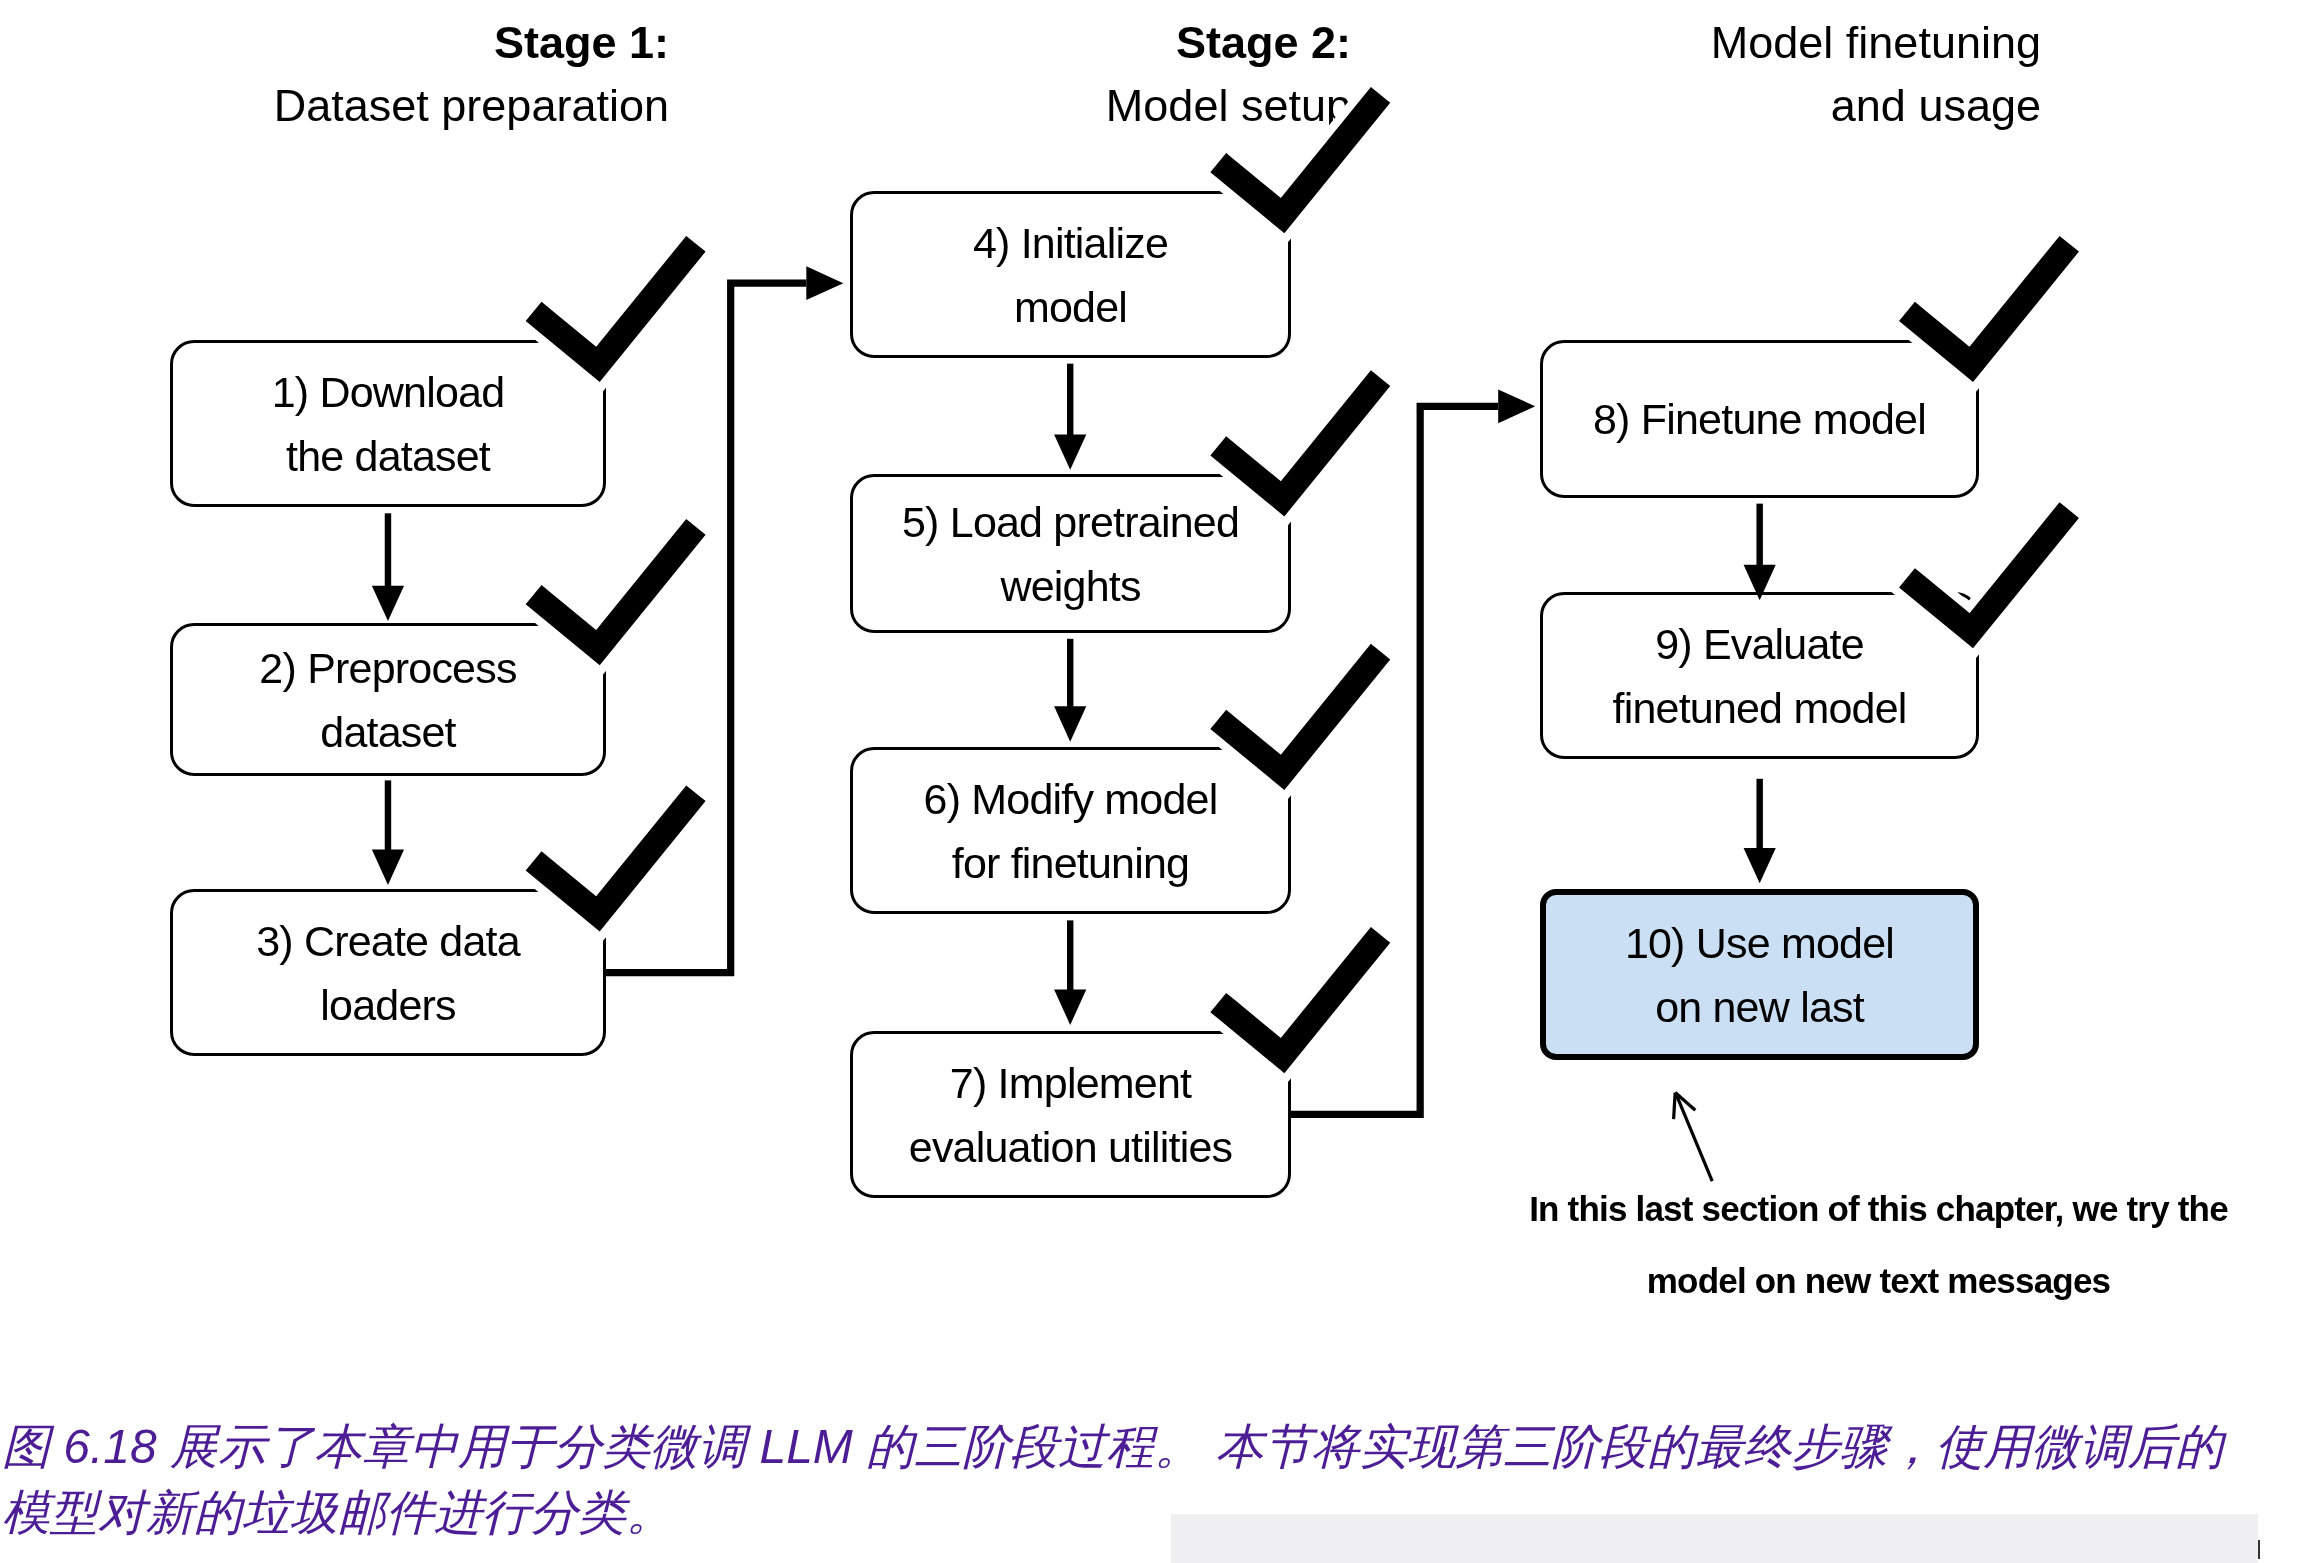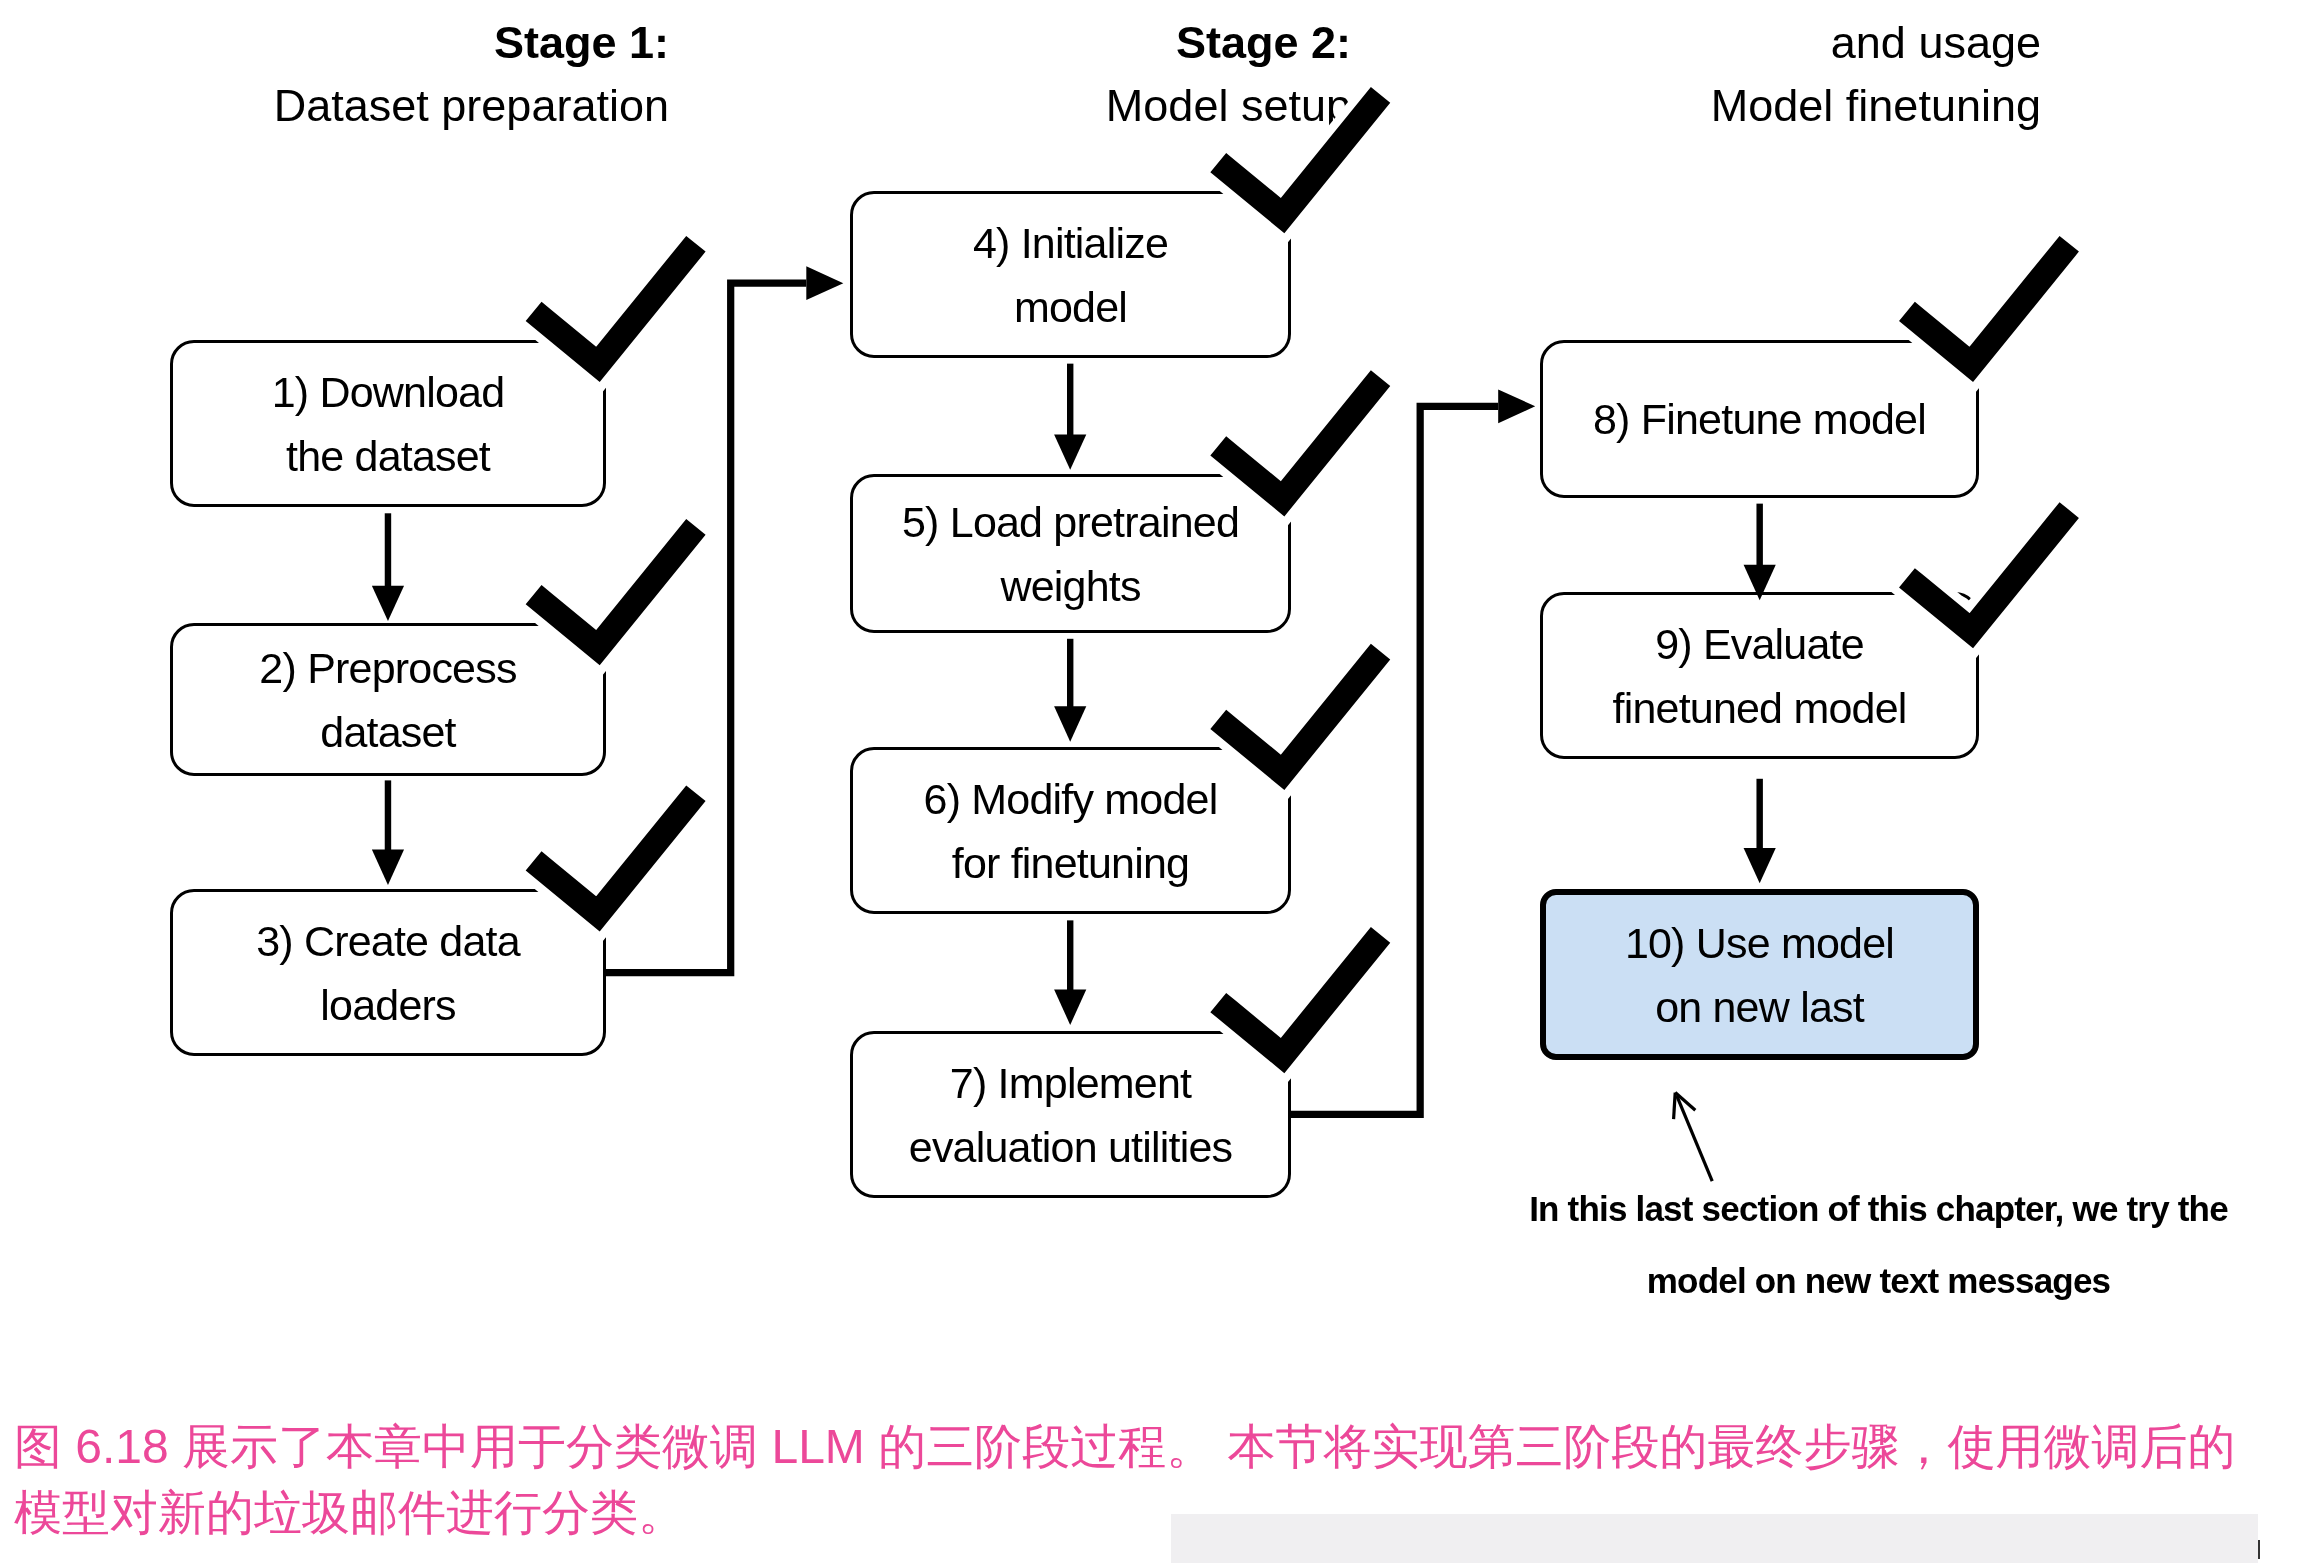--- a/index.html
+++ b/index.html
@@ -72,26 +72,27 @@
     font-weight: bold;
     font-size: 35px;
     line-height: 72px;
     letter-spacing: -0.8px;
     color: #000;
   }
   .annotation div { white-space: nowrap; }
   
   .caption {
     position: absolute;
-    left: 14px;
+    left: 2px;
     top: 1414px;
     width: 2291px;
     font-size: 48px;
     line-height: 66px;
-    color: #ec4899;
+    color: #4c1d95;
+    font-style: italic;
   }
   .caption div { white-space: nowrap; }
   
   .artifact-strip {
     position: absolute;
     left: 1171px;
     top: 1514px;
     width: 1087px;
     height: 50px;
     background: #f0eff1;
@@ -114,22 +115,22 @@
     <span class="t">Stage 1:</span>
     <span class="s">Dataset preparation</span>
 
   </div>
   <div class="stage-header" style="left:788px">
     <span class="t">Stage 2:</span>
     <span class="s">Model setup</span>
 
   </div>
   <div class="stage-header" style="left:1478px">
+    <span class="s">Model finetuning</span>
     <span class="s">and usage</span>
-    <span class="s">Model finetuning</span>
   </div>
 
   <div class="node" style="left:170px; top:340px; width:436px; height:167px">
     <span>1) Download</span>
     <span>the dataset</span>
   </div>
   <div class="node" style="left:170px; top:623px; width:436px; height:153px">
     <span>2) Preprocess</span>
     <span>dataset</span>
   </div>

